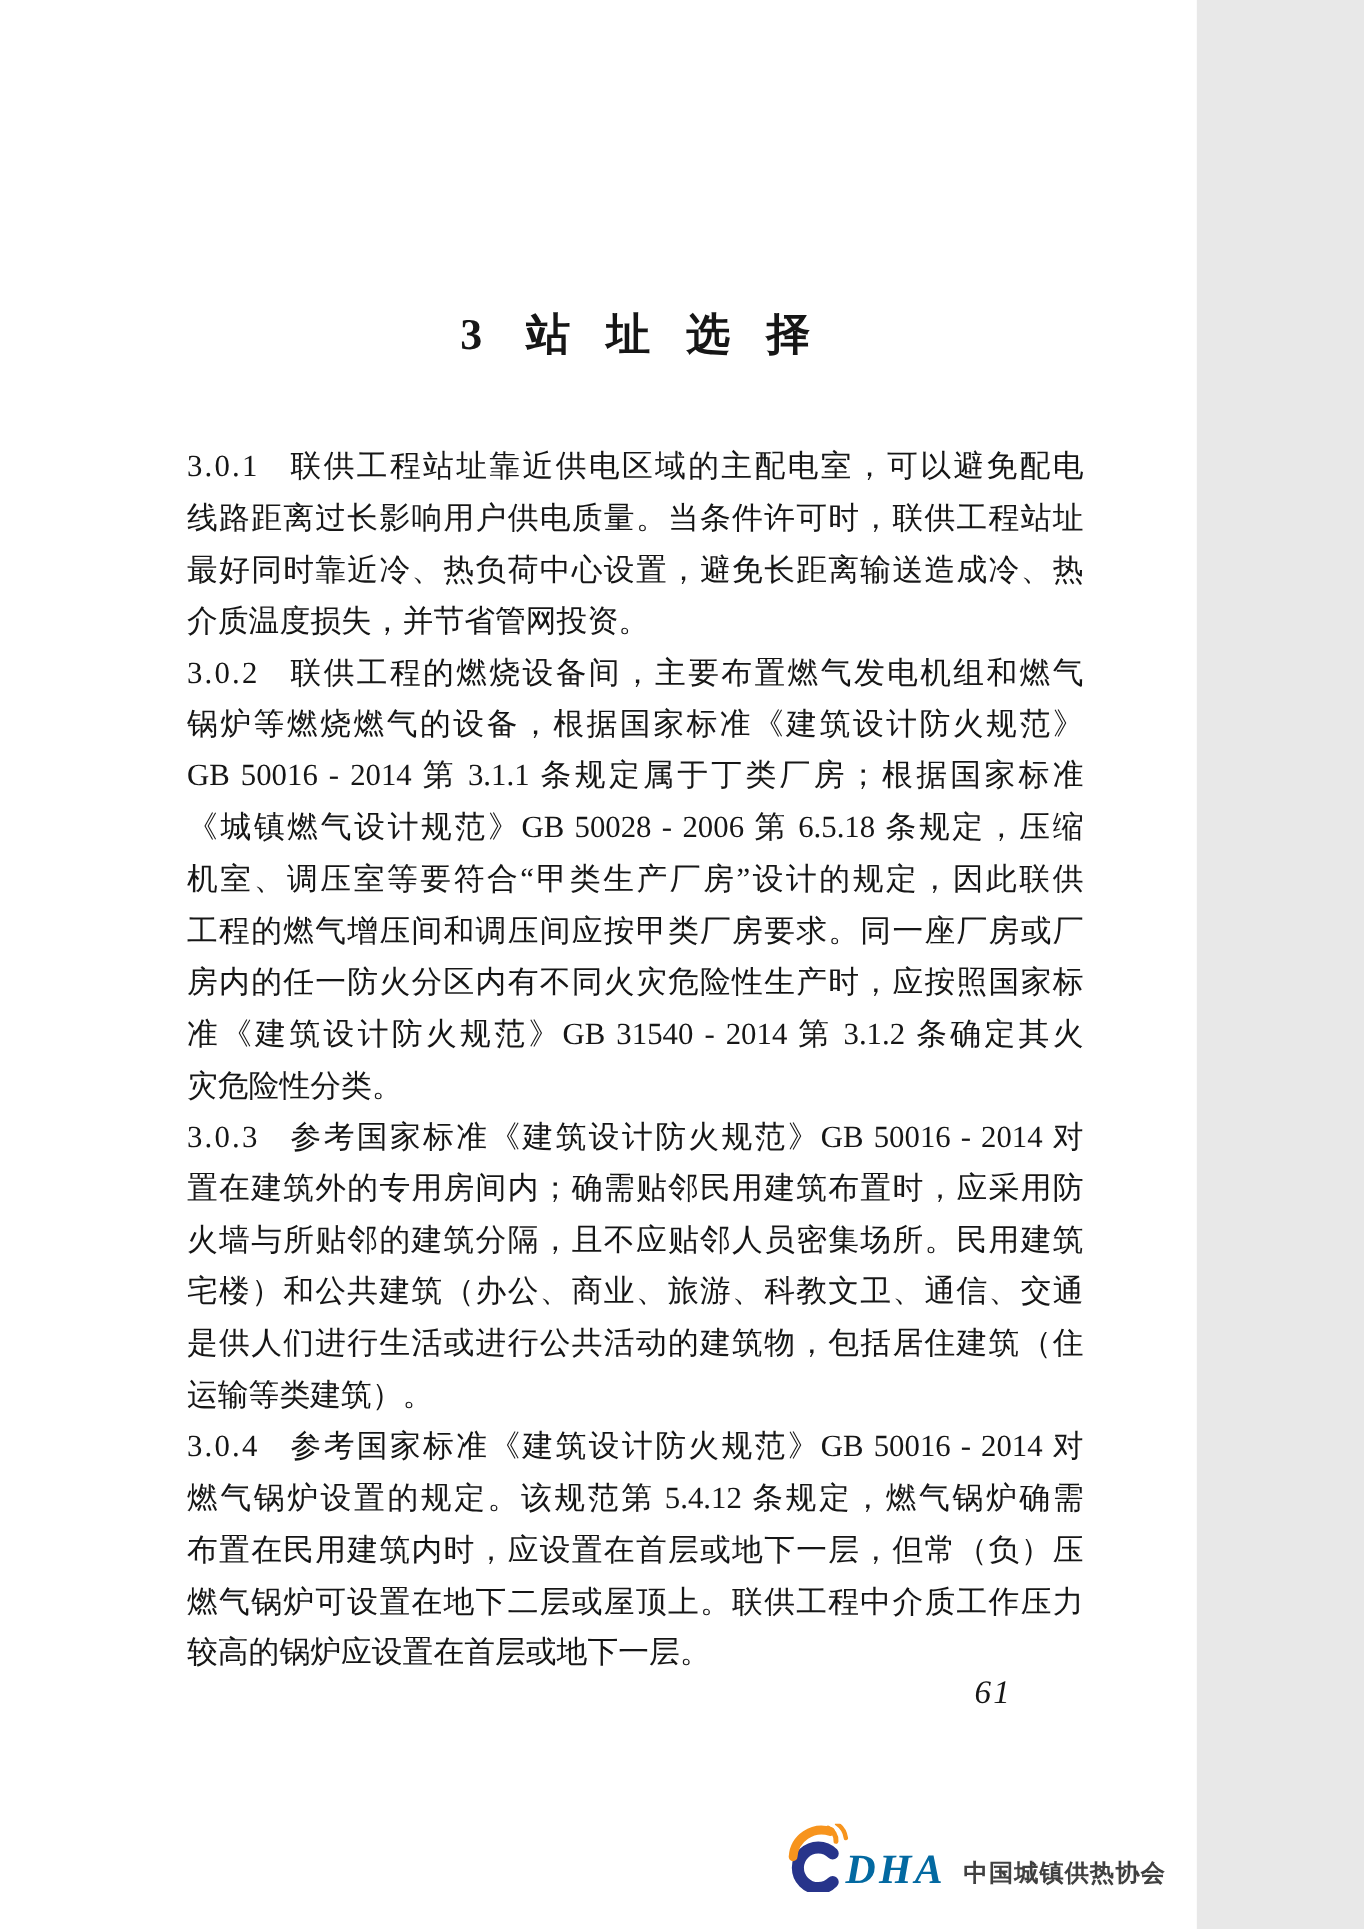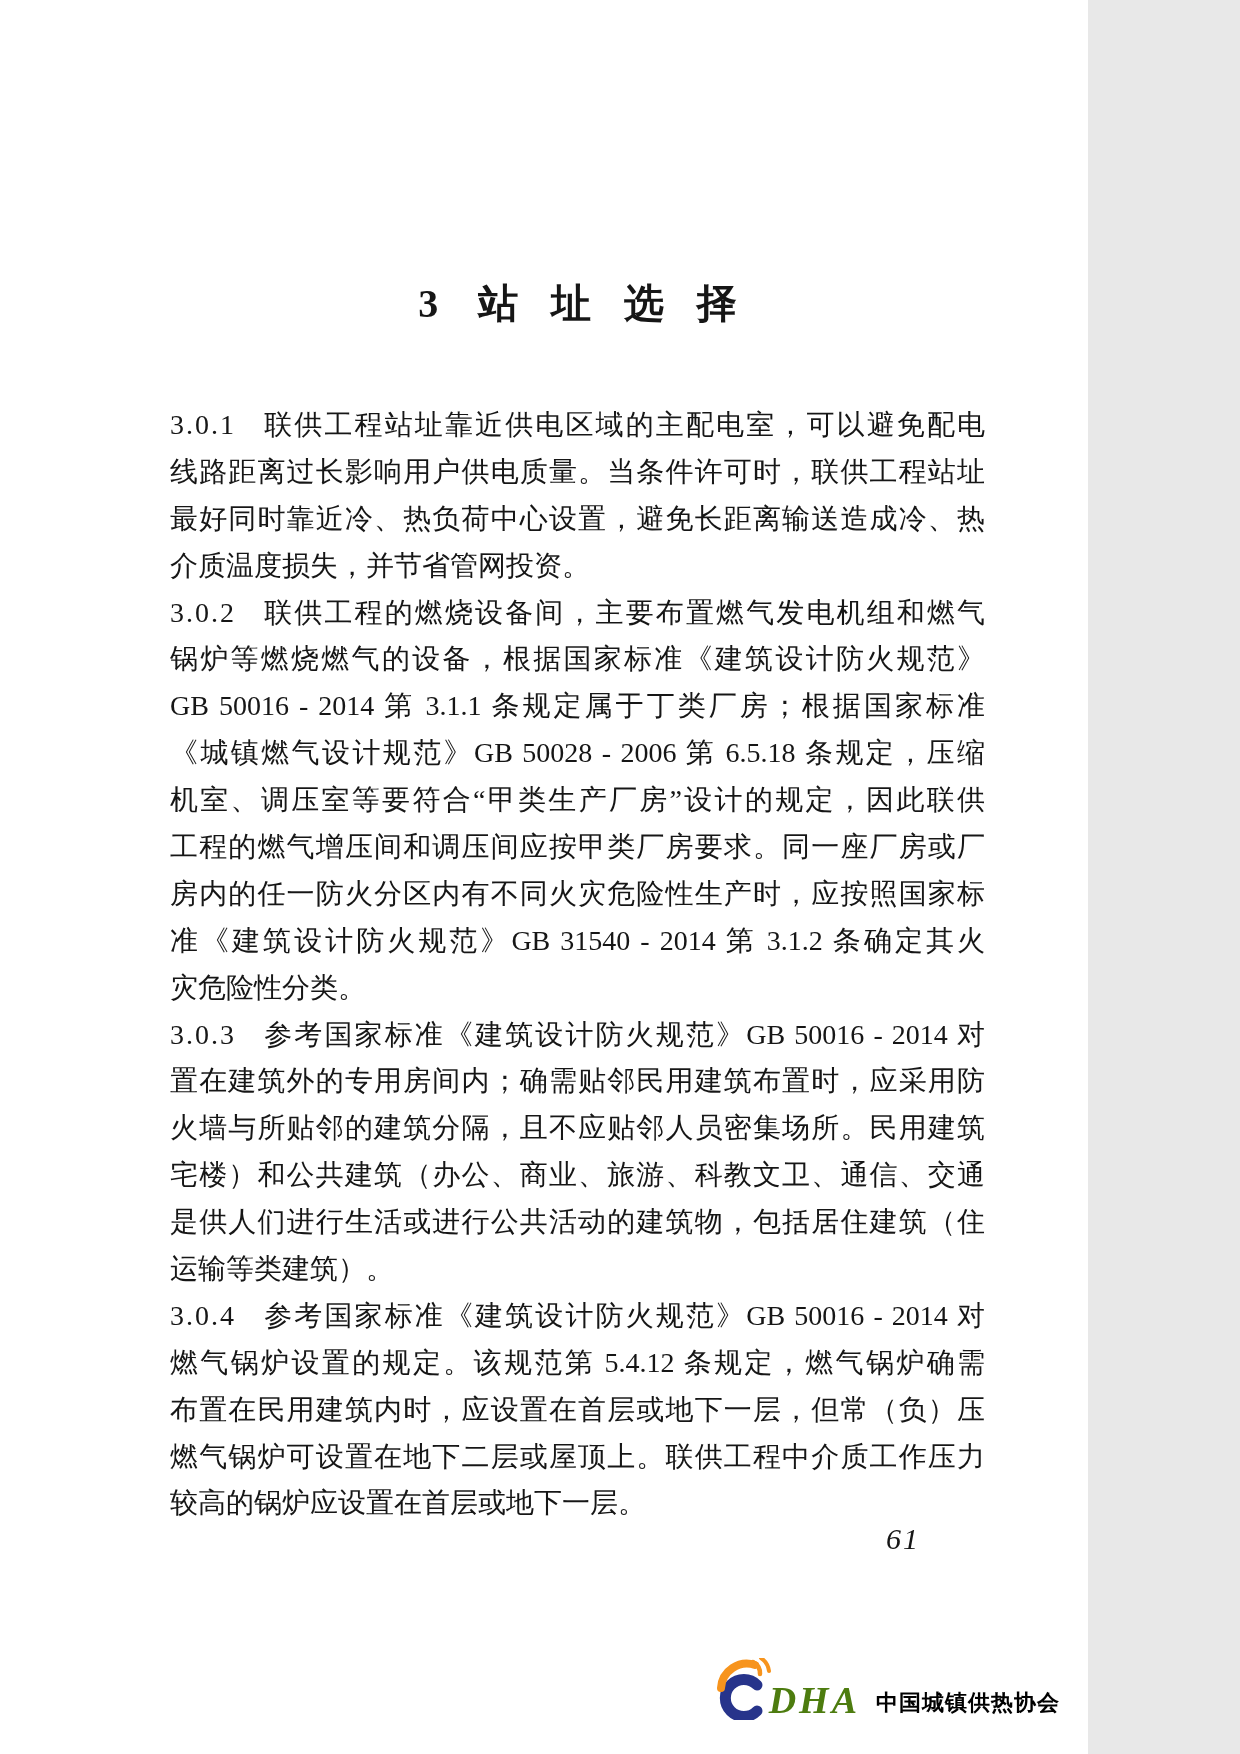--- a/index.html
+++ b/index.html
@@ -138,17 +138,17 @@
   <div class="logo">
     <svg class="logo-mark" width="64" height="62" viewBox="0 0 64 62" aria-hidden="true">
 
       <path d="M 46 27 A 18.5 18.5 0 1 0 46 53" stroke="#27348b" stroke-width="11" fill="none" stroke-linecap="round"></path>
 
       <path d="M 10 30 A 26 26 0 0 1 44 7" stroke="#f7941d" stroke-width="8" fill="none" stroke-linecap="round"></path>
 
       <path d="M 49 16 A 13 13 0 0 0 42 4" stroke="#f7941d" stroke-width="4.5" fill="none" stroke-linecap="round"></path>
       <path d="M 58 13 A 19 19 0 0 0 50 0" stroke="#f7941d" stroke-width="4" fill="none" stroke-linecap="round"></path>
     </svg>
-    <span class="logo-acronym" style="color:#4d7c0f;">DHA</span>
-    <span class="logo-orgname" style="color:#000000;margin-top:11px;">中国城镇供热协会</span>
+    <span class="logo-acronym" style="color:#0369a1;">DHA</span>
+    <span class="logo-orgname" style="color:#404040;margin-top:11px;">中国城镇供热协会</span>
   </div>
 
 </div>
 
 </body></html>

